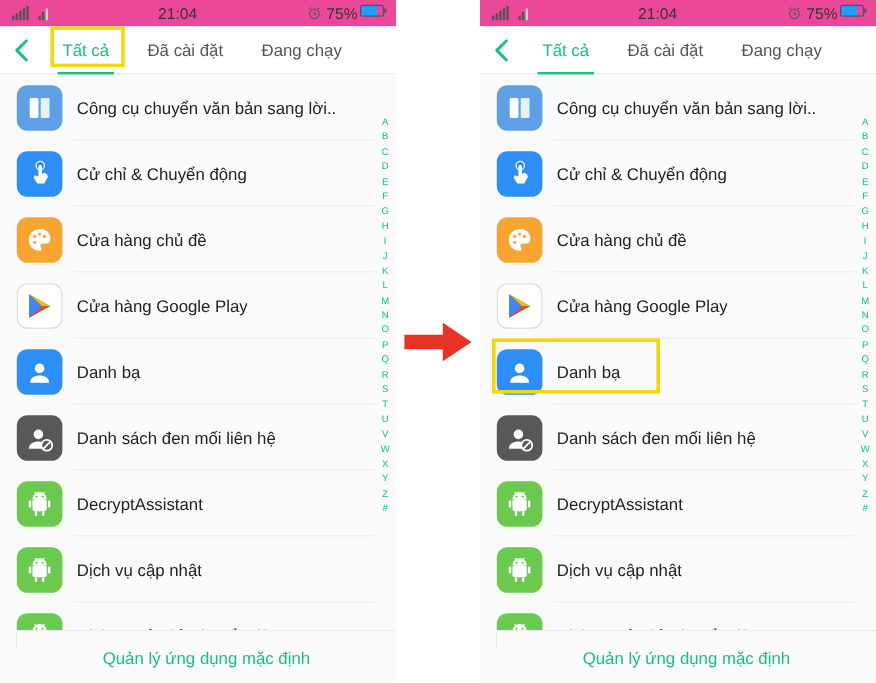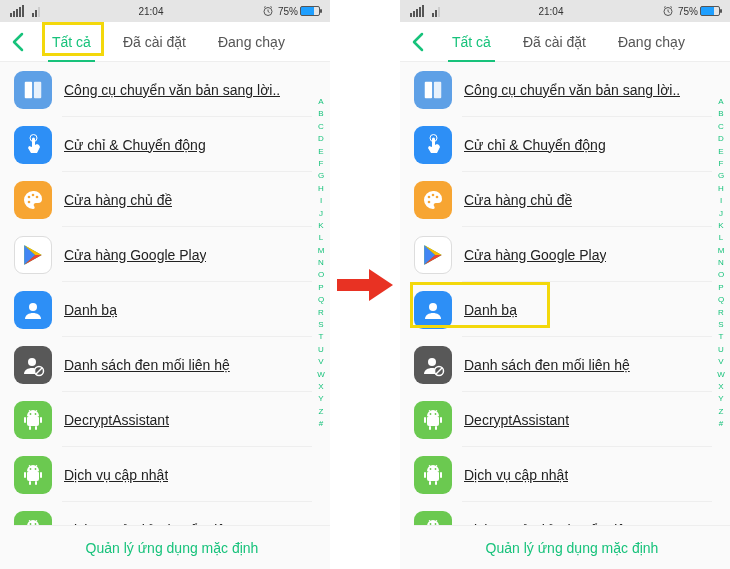--- a/index.html
+++ b/index.html
@@ -27,26 +27,26 @@
   .arrow-between {
     width: 70px;
     display: flex;
     align-items: center;
     justify-content: center;
     height: 569px;
   }
   
   .status-bar {
     height: 22px;
-    background: #e5e5e5;
+    background: #ec4899;
     display: flex;
     align-items: center;
     justify-content: space-between;
     padding: 0 10px;
-    font-size: 10px;
+    font-size: 13px;
     color: #333;
   }
   .status-left, .status-right { display: flex; align-items: center; gap: 4px; }
   .status-center { font-weight: 500; }
   .battery { display: inline-flex; gap: 2px; }
   .battery-icon {
     width: 20px; height: 10px; border: 1px solid #555; border-radius: 2px; position: relative;
     background: linear-gradient(to right, #1e9fff 75%, transparent 75%);
   }
   .battery-icon::after { content:""; position:absolute; right:-3px; top:2px; width:2px; height:4px; background:#555; border-radius:1px; }
@@ -89,21 +89,20 @@
     padding-right: 18px;
   }
   .app-row {
     display: flex;
     align-items: center;
     height: 55px;
     padding: 0 14px;
     font-size: 14px;
     color: #222;
     position: relative;
-    text-decoration: underline;
   }
   .app-row::after {
     content:"";
     position:absolute; left:62px; right:0; bottom:0;
     height:1px; background:#eee;
   }
   .app-icon {
     width: 38px; height: 38px;
     border-radius: 9px;
     margin-right: 12px;

